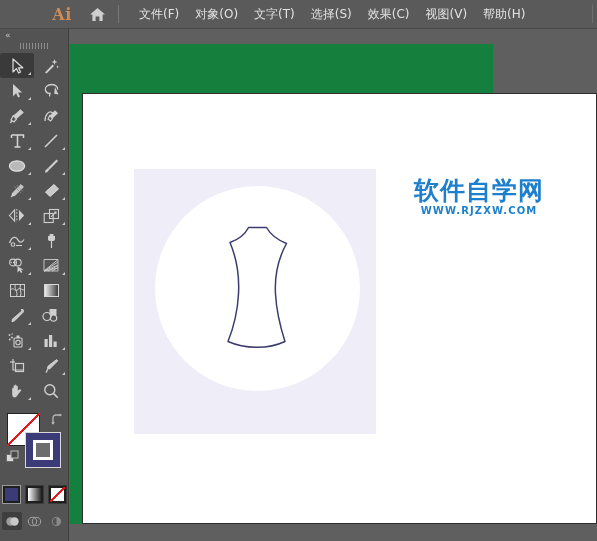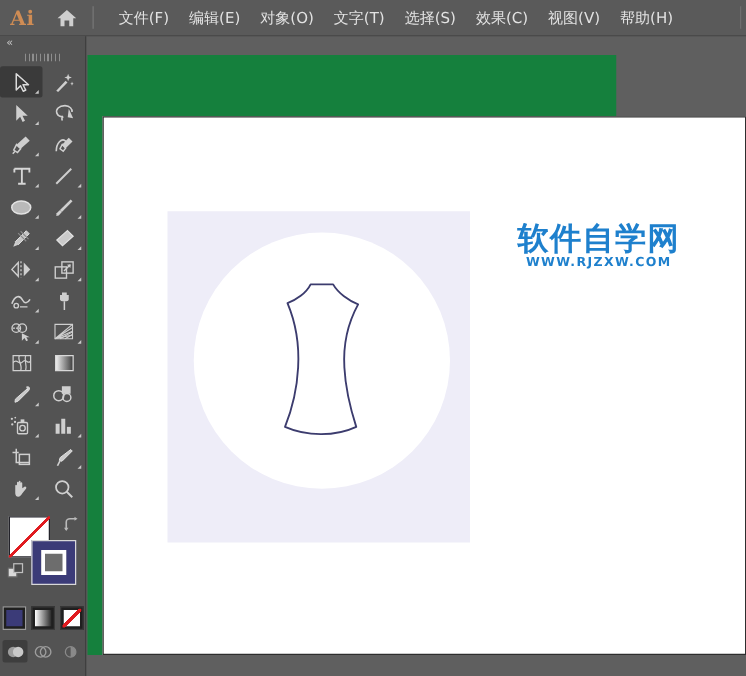--- a/index.html
+++ b/index.html
@@ -8,21 +8,21 @@
        -webkit-font-smoothing:antialiased;}
   #app{position:relative;width:597px;height:541px;background:#5f5f5f;}
 
   
   .menubar{position:absolute;left:0;top:0;width:597px;height:29px;
            background:#5a5a5a;display:flex;align-items:center;
            border-bottom:1px solid #4a4a4a;box-sizing:border-box;}
   .ai-logo{width:36px;height:29px;display:flex;align-items:center;
            justify-content:center;font-size:16px;font-weight:bold;
            color:#cf8c54;font-family:"DejaVu Serif","Liberation Serif",serif;
-           letter-spacing:.5px;}
+           letter-spacing:.5px;padding-left:44px;}
   .home-btn{width:34px;height:29px;display:flex;align-items:center;
             justify-content:center;}
   .home-btn svg{display:block;}
   .mb-sep{width:1px;height:18px;background:#777;margin:0 4px;}
   .menu-items{display:flex;align-items:flex-start;margin-left:8px;}
   .menu-item{color:#e2e2e2;font-size:12px;padding:0 8px;height:29px;
              line-height:29px;white-space:nowrap;}
   .mb-right{position:absolute;right:4px;top:5px;width:1px;height:18px;
             background:#6e6e6e;}
 
@@ -113,21 +113,20 @@
   <div class="menubar">
     <div class="ai-logo">Ai</div>
     <div class="home-btn">
       <svg width="17" height="15" viewBox="0 0 17 15">
         <path d="M8.5 1 L16 7.6 L13.6 7.6 L13.6 14 L10.4 14 L10.4 9.4 L6.6 9.4 L6.6 14 L3.4 14 L3.4 7.6 L1 7.6 Z" fill="#cfcfcf"></path>
       </svg>
     </div>
     <div class="mb-sep"></div>
     <div class="menu-items">
       <div class="menu-item">文件(F)</div>
-      <div class="menu-item">编辑(E)</div>
       <div class="menu-item">对象(O)</div>
       <div class="menu-item">文字(T)</div>
       <div class="menu-item">选择(S)</div>
       <div class="menu-item">效果(C)</div>
       <div class="menu-item">视图(V)</div>
       <div class="menu-item">帮助(H)</div>
     </div>
     <div class="mb-right"></div>
   </div>
 

